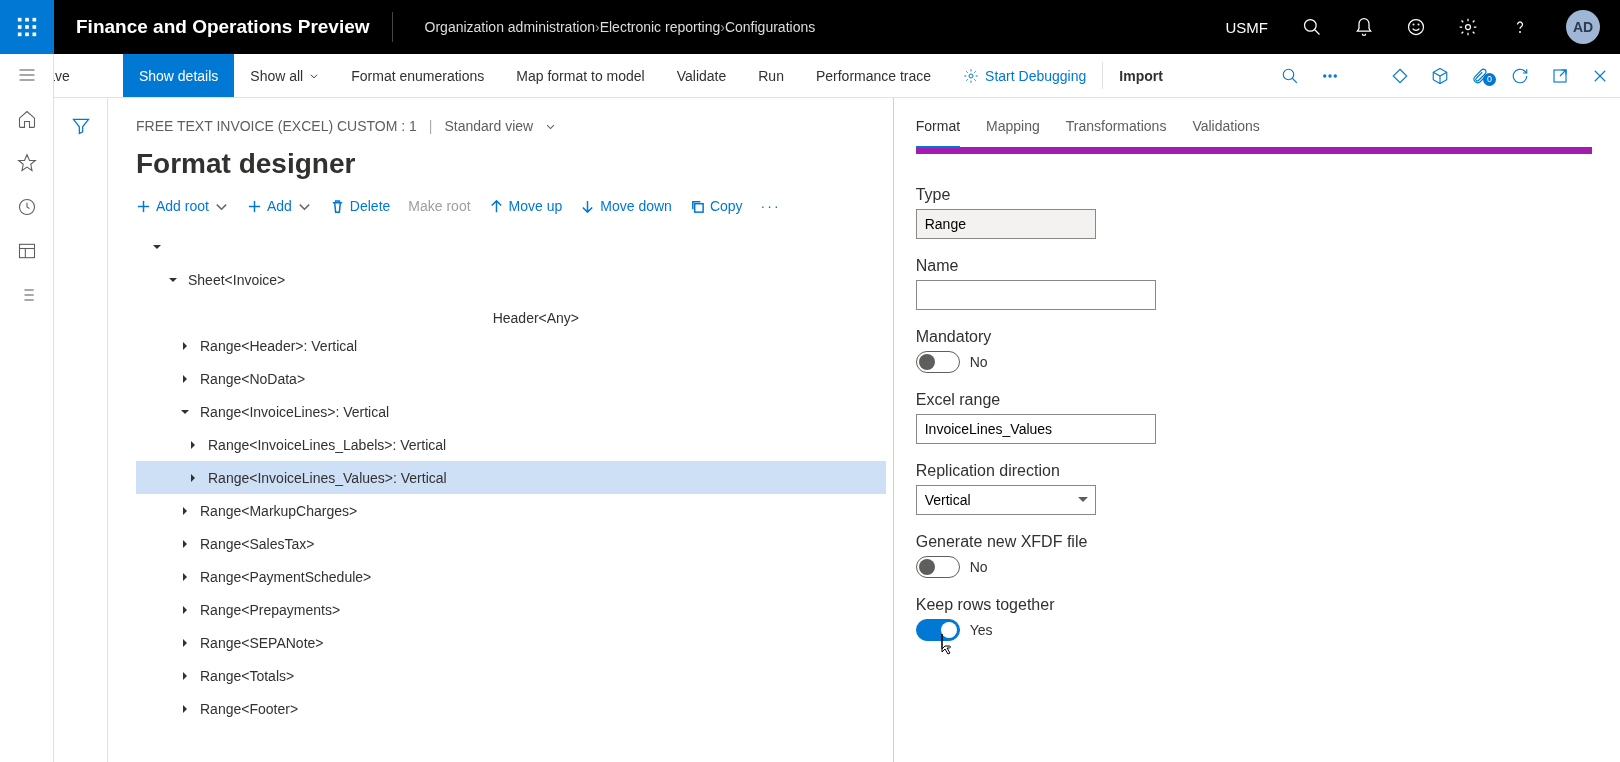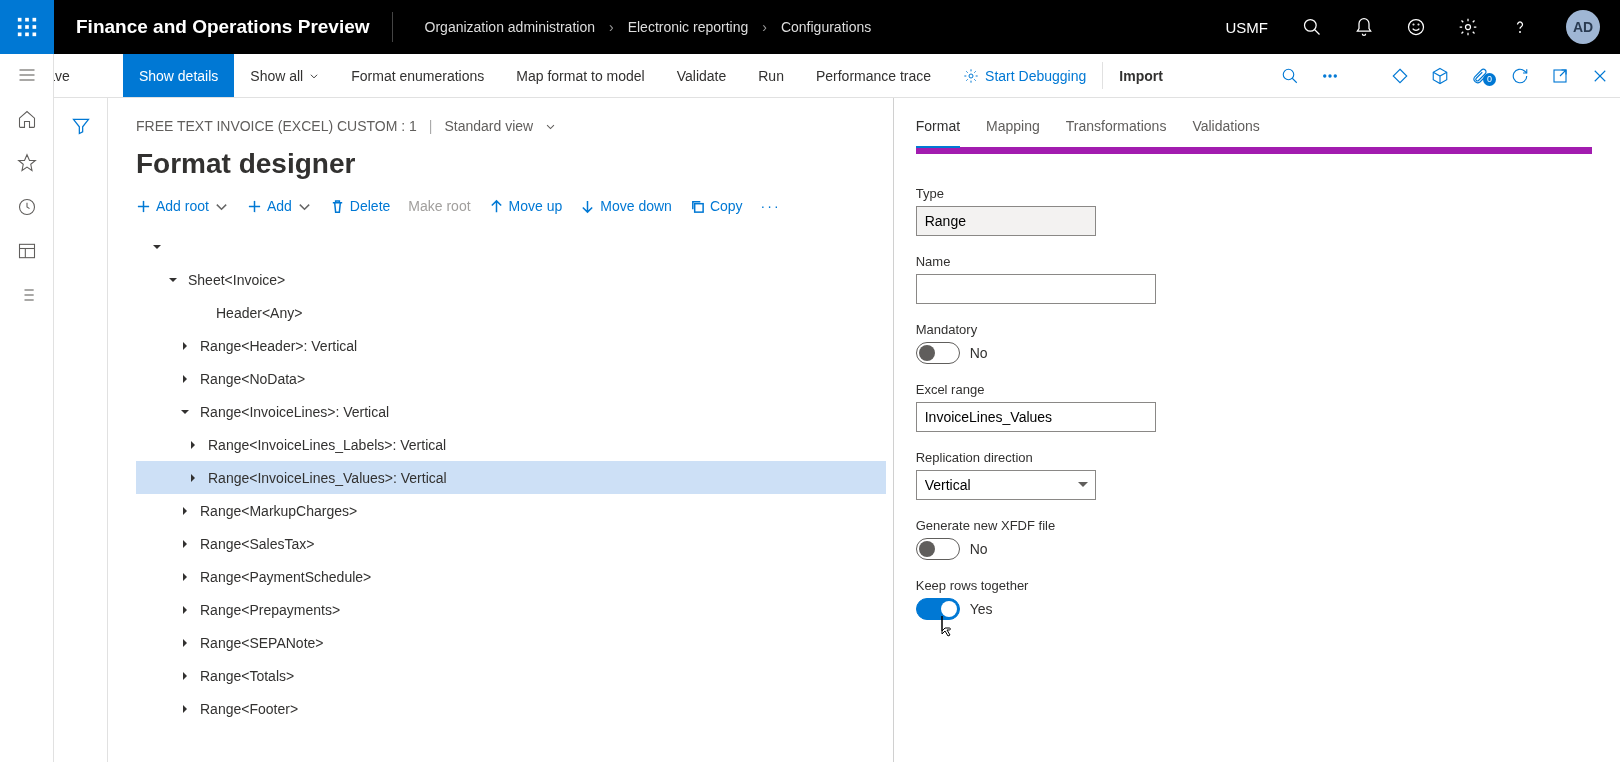--- a/index.html
+++ b/index.html
@@ -4,21 +4,21 @@
 <style>
 * { box-sizing: border-box; margin: 0; padding: 0; }
 body { font-family: "Segoe UI", Arial, sans-serif; font-size: 14px; color: #323130; overflow: hidden; width: 1620px; height: 762px; background: #fff; }
 
 
 .topbar { background: #000; color: #fff; height: 54px; display: flex; align-items: center; }
 .waffle { width: 54px; height: 54px; background: #0078D4; display: flex; align-items: center; justify-content: center; }
 .waffle svg { width: 22px; height: 22px; fill: #fff; }
 .app-title { font-size: 19px; font-weight: 600; padding: 0 22px; }
 .vdiv { width: 1px; height: 30px; background: #444; }
-.breadcrumb { display: flex; align-items: center; gap: 14px; padding: 0 32px; font-size: 14px; color: #ddd; }
+.breadcrumb { display: flex; align-items: center; padding: 0 32px; font-size: 14px; color: #ddd; }
 .breadcrumb .ch { color: #999; }
 .topbar-right { margin-left: auto; display: flex; align-items: center; height: 100%; }
 .company { font-size: 15px; padding: 0 18px; }
 .icon-btn { width: 52px; height: 54px; display: flex; align-items: center; justify-content: center; color: #fff; }
 .icon-btn svg { width: 20px; height: 20px; stroke: #fff; fill: none; stroke-width: 1.5; }
 .avatar { width: 34px; height: 34px; border-radius: 50%; background: #9fb6d4; color: #2a3b52; display: flex; align-items: center; justify-content: center; font-weight: 600; font-size: 14px; margin: 0 20px; }
 
 
 .actionbar { height: 44px; background: #fff; border-bottom: 1px solid #e1e1e1; display: flex; align-items: stretch; }
 .ab-item { display: flex; align-items: center; padding: 0 16px; gap: 6px; cursor: pointer; color: #323130; }
@@ -64,33 +64,33 @@
 .tree { flex: 1; overflow-y: auto; padding: 10px 0 10px 28px; position: relative; }
 .tree::-webkit-scrollbar { width: 8px; }
 .tree::-webkit-scrollbar-thumb { background: #c8c8c8; border-radius: 4px; }
 .tree-row { display: flex; align-items: center; height: 33px; padding-right: 8px; }
 .tree-row.selected { background: #cde0f6; }
 .tree-row .arrow { width: 14px; height: 14px; display: inline-flex; justify-content: center; align-items: center; margin-right: 8px; flex-shrink: 0; }
 .tree-row .arrow svg { width: 10px; height: 10px; fill: #323130; }
 .tree-row .label { white-space: nowrap; }
 .ind-0 { padding-left: 14px; }
 .ind-1 { padding-left: 30px; }
-.ind-2 { padding-left: 58px; }
+.ind-2 { padding-left: 58px; flex-direction: column; }
 .ind-2b { padding-left: 42px; }
 .ind-3 { padding-left: 50px; }
 
 .splitter { width: 16px; display: flex; flex-direction: column; align-items: center; justify-content: flex-start; }
 .splitter .bar { width: 1px; background: #d0d0d0; flex: 1; }
 
 .tabs { display: flex; gap: 26px; padding: 20px 0 0 0; border-bottom: 7px solid #a21caf; }
 .tab { padding: 0 0 12px 0; cursor: pointer; color: #605e5c; }
 .tab.active { color: #323130; border-bottom: 2px solid #0078D4; margin-bottom: -1px; }
 
 .form { padding: 32px 0; display: flex; flex-direction: column; gap: 18px; max-width: 280px; }
-.field label { display: block; font-size: 13px; color: #323130; margin-bottom: 5px; }
+.field label { display: block; font-size: 16px; color: #323130; margin-bottom: 5px; }
 .field input[type=text], .field select { width: 240px; height: 30px; border: 1px solid #8a8886; padding: 0 8px; font-size: 14px; font-family: inherit; }
 .field input[type=text].ro { background: #f3f2f1; }
 .field select { width: 180px; appearance: none; background: #fff; }
 .select-wrap { position: relative; display: inline-block; }
 .select-wrap::after { content: ""; position: absolute; right: 8px; top: 12px; border: 5px solid transparent; border-top-color: #605e5c; pointer-events: none; }
 
 .toggle-wrap { display: flex; align-items: center; gap: 10px; }
 .toggle { width: 44px; height: 22px; border-radius: 11px; border: 1px solid #605e5c; position: relative; background: #fff; }
 .toggle .knob { position: absolute; top: 2px; left: 2px; width: 16px; height: 16px; background: #605e5c; border-radius: 50%; }
 .toggle.on { background: #0078D4; border-color: #0078D4; }

